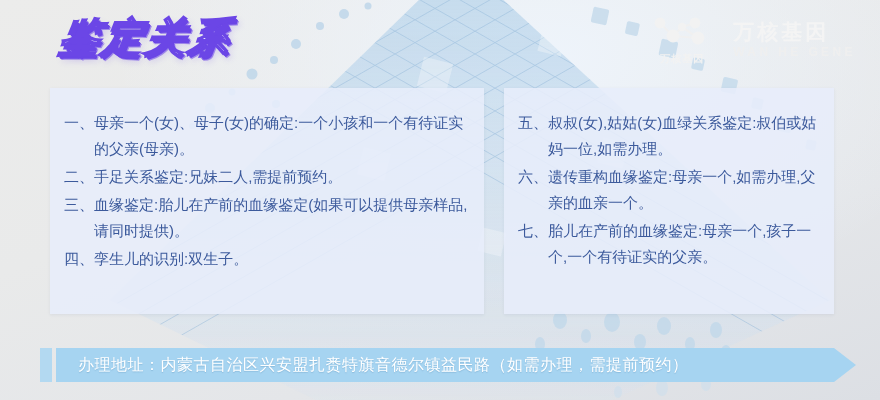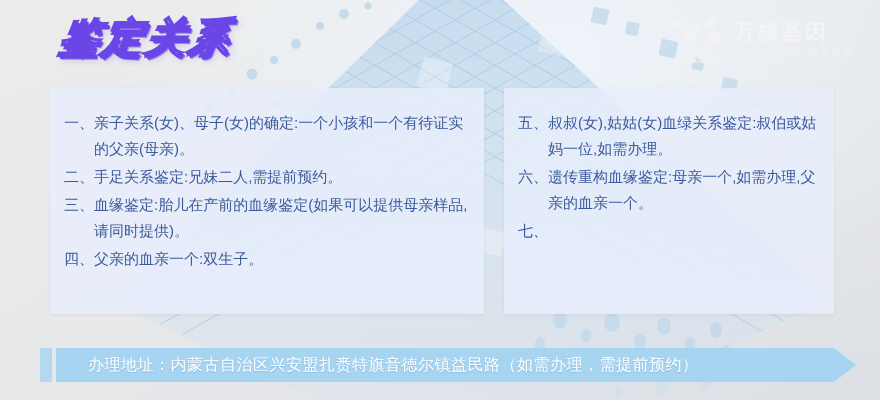--- a/index.html
+++ b/index.html
@@ -30,21 +30,21 @@
        3px 3px 0 #6b46e6,
        4px 4px 0 rgba(107,70,230,.55),
        5px 5px 6px rgba(107,70,230,.25);
     transform:skewX(-8deg);
     white-space:nowrap;
     user-select:none;
   }
 
   .brand{
     position:absolute;right:24px;top:14px;
-    display:flex;align-items:center;gap:4px;
+    display:flex;align-items:center;gap:20px;
   }
   .brand-mark{display:flex;flex-direction:column;align-items:center;gap:3px;}
   .brand-mark svg{display:block;}
   .brand-mark .mini{
     font-size:10px;letter-spacing:1px;color:#f2f2f2;line-height:11px;font-weight:700;
   }
   .brand-words{display:flex;flex-direction:column;align-items:flex-start;gap:1px;}
   .brand-cn{font-size:21px;font-weight:700;letter-spacing:3px;color:#f4f4f4;line-height:24px;}
   .brand-en{font-size:12px;font-weight:700;letter-spacing:3.4px;color:#efefef;line-height:14px;}
 
@@ -74,21 +74,21 @@
     position:absolute;left:40px;top:348px;height:34px;width:816px;
   }
   .addr .cap{
     position:absolute;left:0;top:0;width:12px;height:34px;
     background:#a9d6f2;opacity:.85;
   }
   .addr .body{
     position:absolute;left:16px;top:0;right:0;height:34px;
     background:#a6d4f1;
     clip-path:polygon(0 0, calc(100% - 22px) 0, 100% 50%, calc(100% - 22px) 100%, 0 100%);
-    display:flex;align-items:center;padding-left:10px;
+    display:flex;align-items:center;
   }
   .addr .body span{
     color:#ffffff;font-size:16px;letter-spacing:.5px;white-space:nowrap;
     padding-left:22px;
     text-shadow:0 1px 1px rgba(90,140,180,.35);
   }
 </style>
 </head>
 <body>
 
@@ -204,47 +204,48 @@
       <div class="brand-cn">万核基因</div>
       <div class="brand-en">WAN HE GENE</div>
     </div>
   </div>
 
   <div class="panels">
 
     <div class="panel left">
       <div class="item">
         <span class="num">一、</span>
-        <span class="txt">亲子关系(女)、母子(女)的确定:一个小孩和一个有待证实的父亲(母亲)。</span>
+        <span class="txt">母亲一个(女)、母子(女)的确定:一个小孩和一个有待证实的父亲(母亲)。</span>
       </div>
       <div class="item">
         <span class="num">二、</span>
         <span class="txt">手足关系鉴定:兄妹二人,需提前预约。</span>
       </div>
       <div class="item">
         <span class="num">三、</span>
         <span class="txt">血缘鉴定:胎儿在产前的血缘鉴定(如果可以提供母亲样品,请同时提供)。</span>
       </div>
       <div class="item">
         <span class="num">四、</span>
-        <span class="txt">父亲的血亲一个:双生子。</span>
+        <span class="txt">孪生儿的识别:双生子。</span>
       </div>
     </div>
 
     <div class="panel right">
       <div class="item">
         <span class="num">五、</span>
         <span class="txt">叔叔(女),姑姑(女)血绿关系鉴定:叔伯或姑妈一位,如需办理。</span>
       </div>
       <div class="item">
         <span class="num">六、</span>
         <span class="txt">遗传重构血缘鉴定:母亲一个,如需办理,父亲的血亲一个。</span>
       </div>
       <div class="item">
         <span class="num">七、</span>
+        <span class="txt">胎儿在产前的血缘鉴定:母亲一个,孩子一个,一个有待证实的父亲。</span>
       </div>
     </div>
 
   </div>
 
   <div class="addr">
     <div class="cap"></div>
     <div class="body">
       <span>办理地址：内蒙古自治区兴安盟扎赉特旗音德尔镇益民路（如需办理，需提前预约）</span>
     </div>

